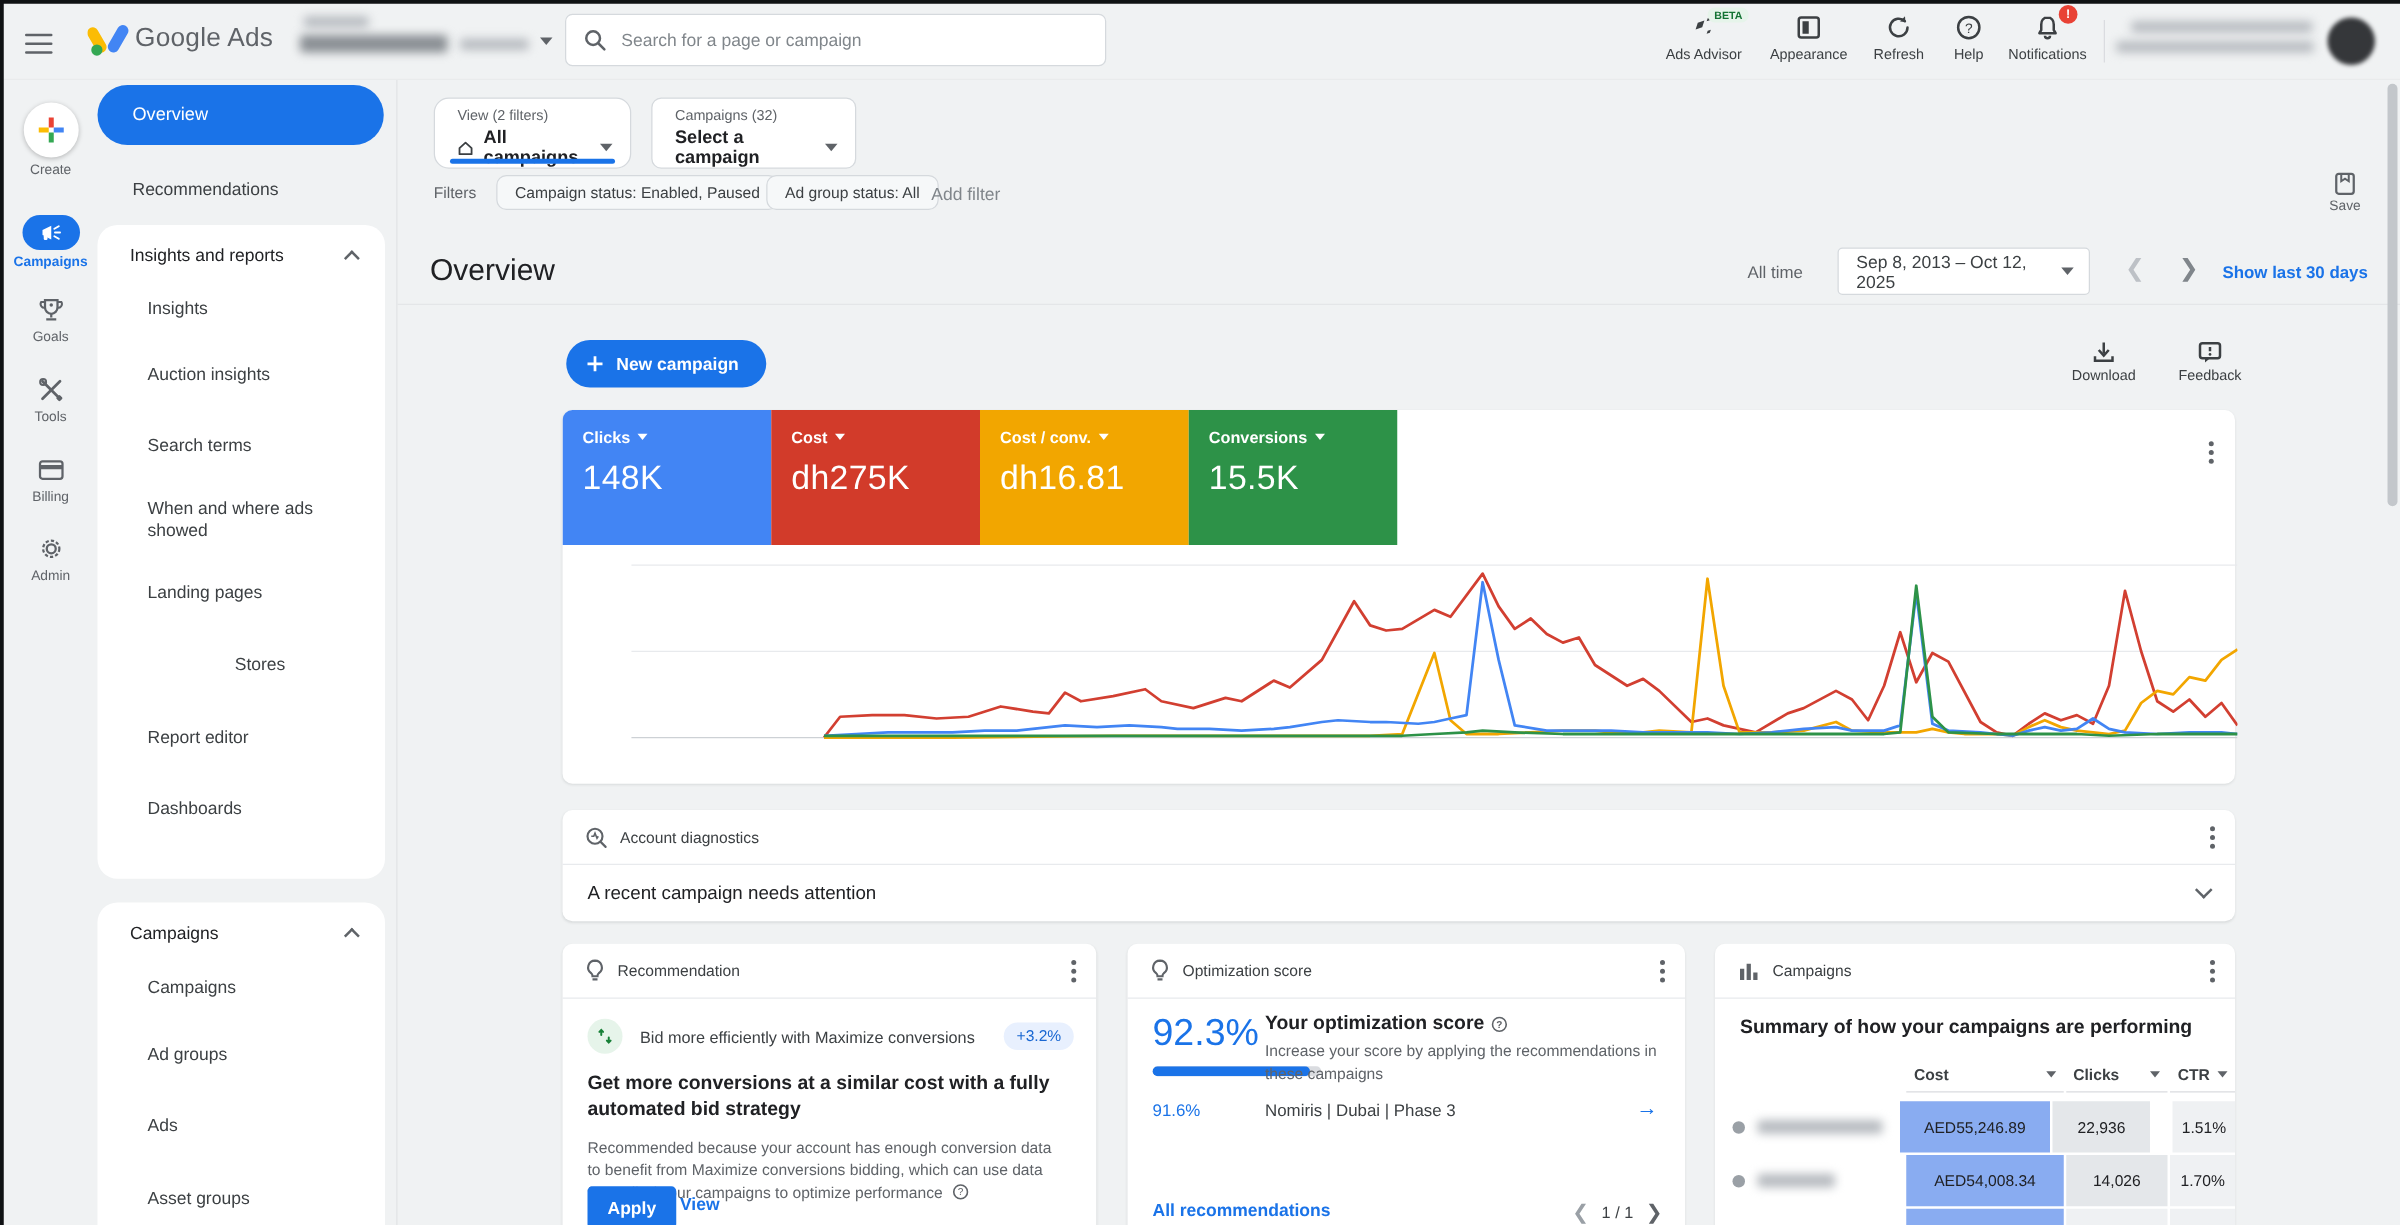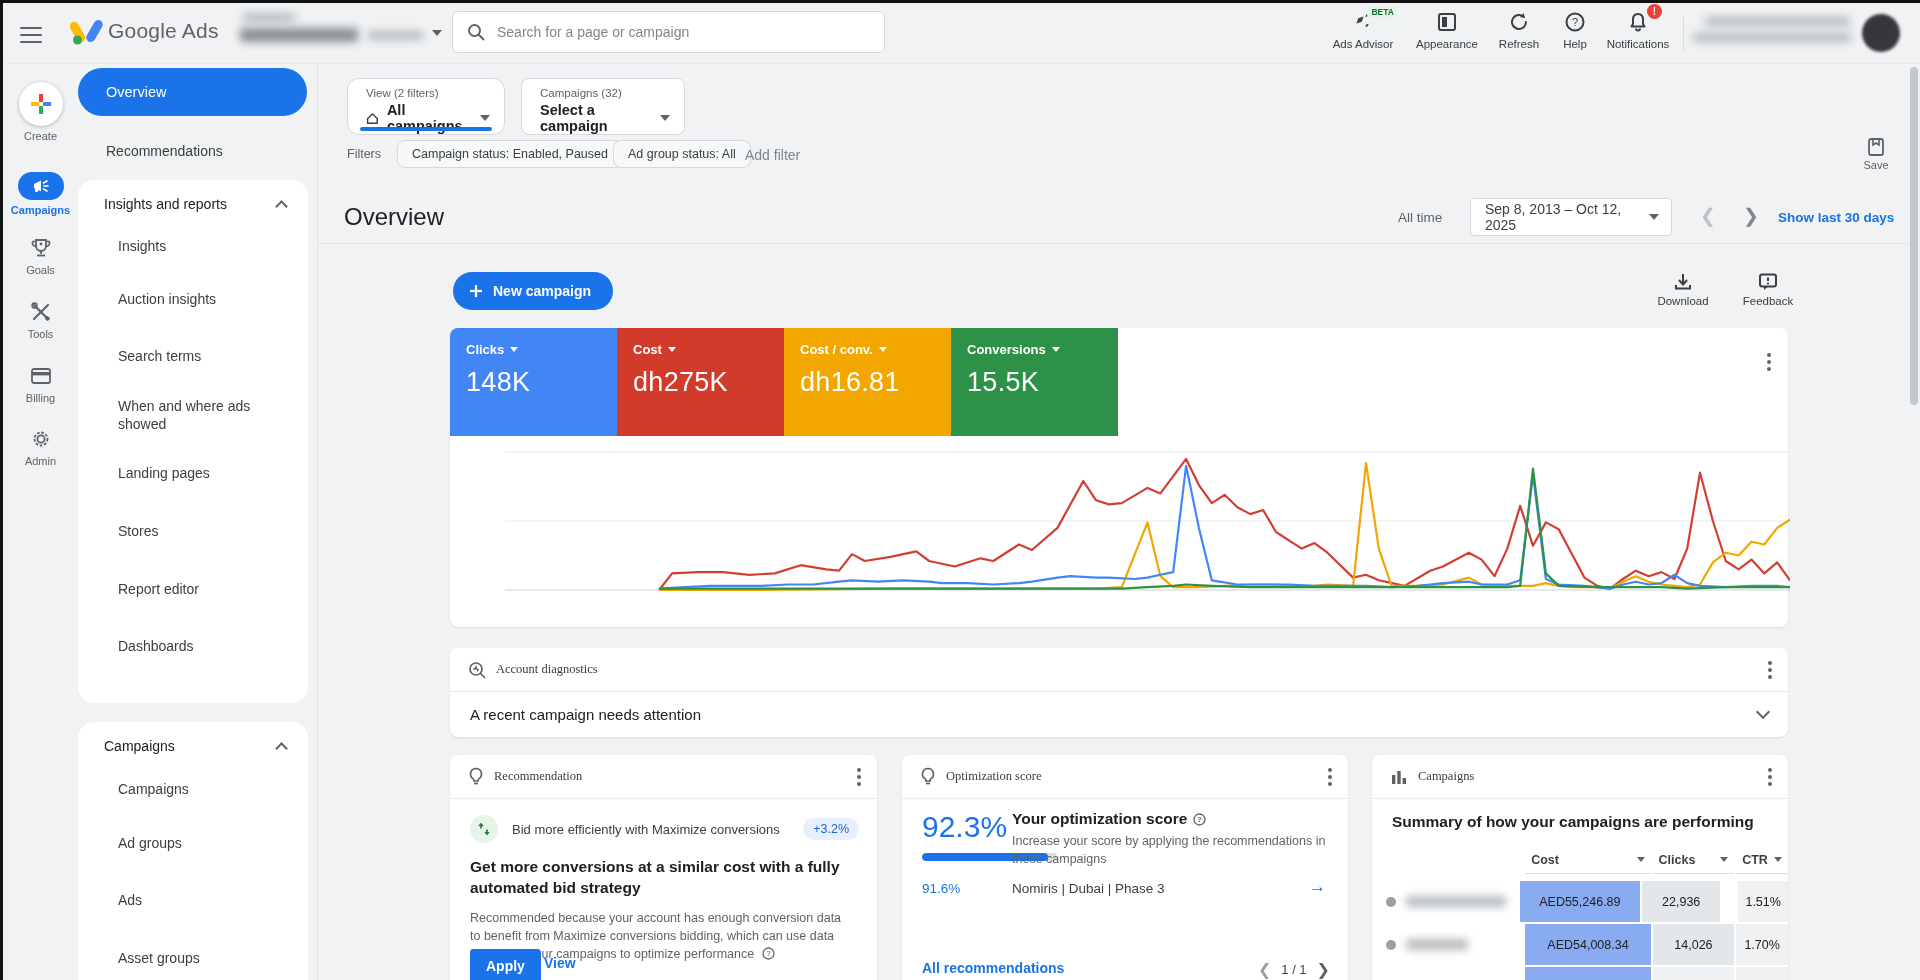--- a/index.html
+++ b/index.html
@@ -76,21 +76,21 @@
   .scorecard { width:167px; height:108px; padding:14px 0 0 16px; color:#fff; cursor:pointer; }
   .scorecard .slabel { font-size:13px; font-weight:bold; display:flex; align-items:center; gap:6px; }
   .scorecard .svalue { font-size:27px; margin-top:10px; letter-spacing:.3px; }
   .wcaret { width:0; height:0; border-left:4px solid transparent; border-right:4px solid transparent; border-top:5px solid #fff; }
   .kebab { width:4px; cursor:pointer; }
   .kebab i { display:block; width:4px; height:4px; background:#5f6368; border-radius:50%; margin:3px 0; }
   .axis-label { top:596px; font-size:11.5px; color:#5f6368; }
 
   .diag-card { left:450px; top:648px; width:1338px; height:89px; }
   .card-head { height:44px; display:flex; align-items:center; padding:0 16px 0 18px; border-bottom:1px solid #e8eaed; }
-  .card-head .htitle { font-size:12.5px; color:#3c4043; margin-left:10px; flex:1;font-family:Liberation Serif, serif; }
+  .card-head .htitle { font-size:12.5px; color:#3c4043; margin-left:10px; flex:1; }
   .diag-row { height:44px; display:flex; align-items:center; justify-content:space-between; padding:0 20px; cursor:pointer; }
   .diag-alert { font-size:15px; color:#202124; }
   .chev-down { width:10px; height:10px; border-right:2px solid #5f6368; border-bottom:2px solid #5f6368; transform:rotate(45deg); margin-top:-4px; }
   .chev-up { width:9px; height:9px; border-right:2px solid #5f6368; border-bottom:2px solid #5f6368; transform:rotate(-135deg); margin-top:4px; }
 
   .bcard { top:755px; height:320px; }
   .rec-card  { left:450px;  width:427px; }
   .opt-card  { left:902px;  width:446px; }
   .camp-card { left:1372px; width:416px; }
 
@@ -319,21 +319,21 @@
     </div>
   <div class="sb-item" style="height:57px;">
       <span>Search terms</span>
     </div>
   <div class="sb-item" style="height:60px;padding-right:56px;">
       <span>When and where ads showed</span>
     </div>
   <div class="sb-item" style="height:57px;">
       <span>Landing pages</span>
     </div>
-  <div class="sb-item" style="height:58px;">
+  <div class="sb-item" style="height:58px;justify-content:center;">
       <span>Stores</span>
     </div>
   <div class="sb-item" style="height:58px;">
       <span>Report editor</span>
     </div>
   <div class="sb-item" style="height:56px;">
       <span>Dashboards</span>
     </div>
 </div>
 

